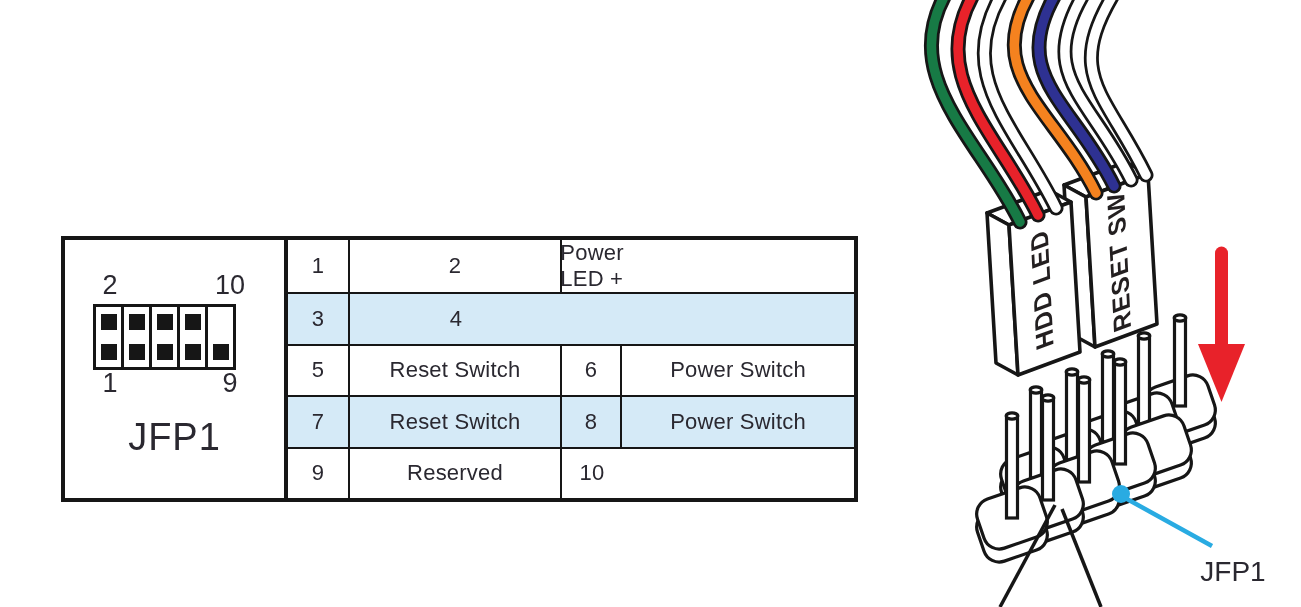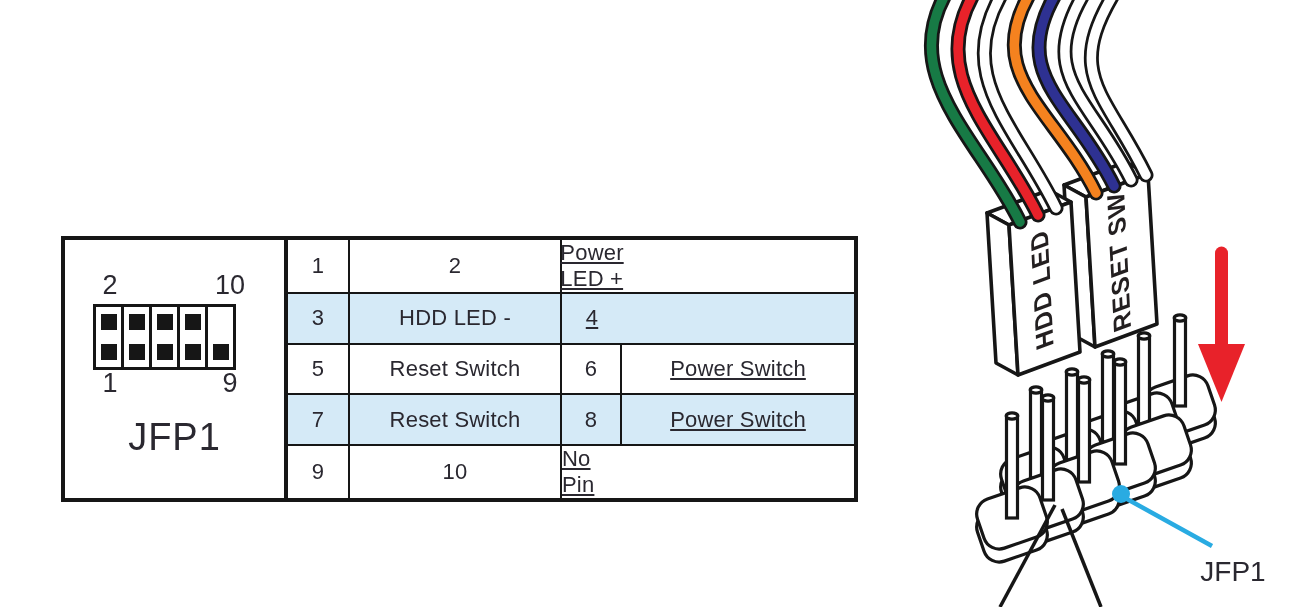--- a/index.html
+++ b/index.html
@@ -31,21 +31,21 @@
     flex:1;display:grid;grid-template-columns:62px 212px 60px 1fr;
     border-bottom:2.5px solid var(--border);
   }
   .t-row:last-child{border-bottom:none;}
   .t-row.hl{background:var(--highlight-row);}
   .t-cell{
     display:flex;align-items:center;justify-content:center;
     font-size:22px;letter-spacing:.2px;
     border-right:2.5px solid var(--border);
   }
-  .t-cell:last-child{border-right:none;text-decoration:underline;}
+  .t-cell:last-child{border-right:none;}
   
   .corner-labels{
     position:absolute;left:28px;width:154px;
     display:flex;justify-content:space-between;
     font-size:27px;
   }
   .corner-labels span{display:inline-block;width:34px;text-align:center;}
   .corner-labels.top{top:30px;}
   .corner-labels.bottom{top:128px;}
   .pin-graphic{
@@ -118,39 +118,38 @@
   </div>
 
   <div class="rows-pane">
     <div class="t-row">
       <div class="t-cell">1</div>
       <div class="t-cell">2</div>
       <div class="t-cell">Power LED +</div>
     </div>
     <div class="t-row hl">
       <div class="t-cell">3</div>
-      <div class="t-cell">HDD LED -</div>
       <div class="t-cell">4</div>
     </div>
     <div class="t-row">
       <div class="t-cell">5</div>
       <div class="t-cell">Reset Switch</div>
       <div class="t-cell">6</div>
       <div class="t-cell">Power Switch</div>
     </div>
     <div class="t-row hl">
       <div class="t-cell">7</div>
       <div class="t-cell">Reset Switch</div>
       <div class="t-cell">8</div>
       <div class="t-cell">Power Switch</div>
     </div>
     <div class="t-row">
       <div class="t-cell">9</div>
+      <div class="t-cell">Reserved</div>
       <div class="t-cell">10</div>
-      <div class="t-cell">No Pin</div>
     </div>
   </div>
 </div>
 
 <svg class="illustration" viewBox="880 0 421 607">
 
   <g>
     <rect class="wb" x="-33" y="-26" width="66" height="52" rx="16" transform="translate(1180,419) rotate(-19)"></rect>
     <rect class="wb" x="-33" y="-26" width="66" height="52" rx="16" transform="translate(1180,406) rotate(-19)"></rect>
     <rect class="wb" x="-33" y="-26" width="66" height="52" rx="16" transform="translate(1144,437) rotate(-19)"></rect>

